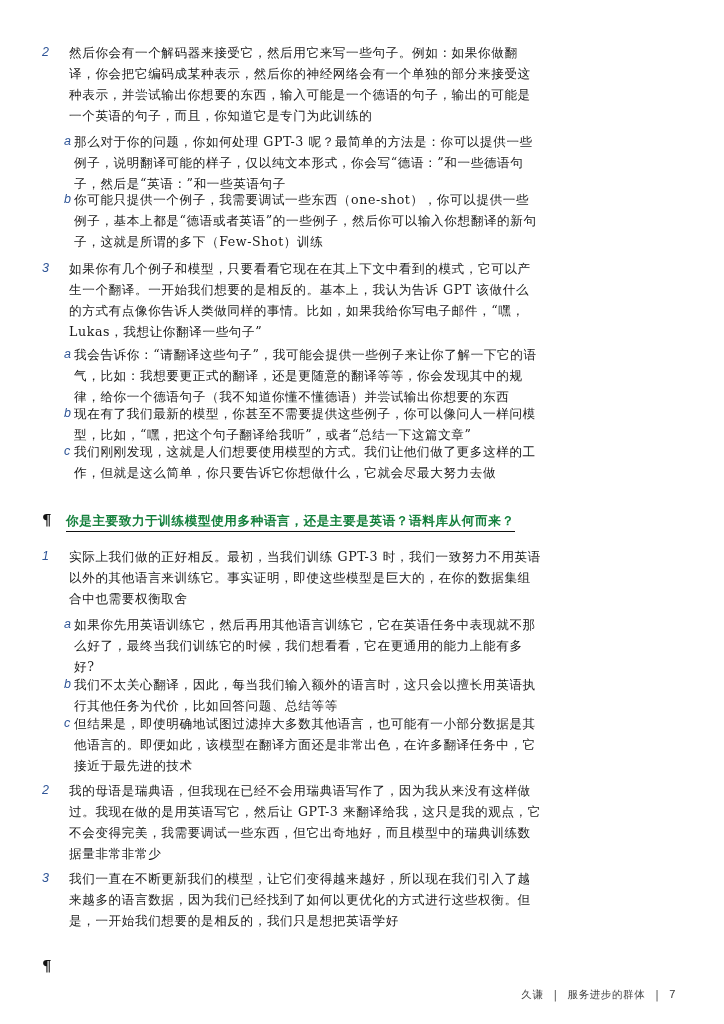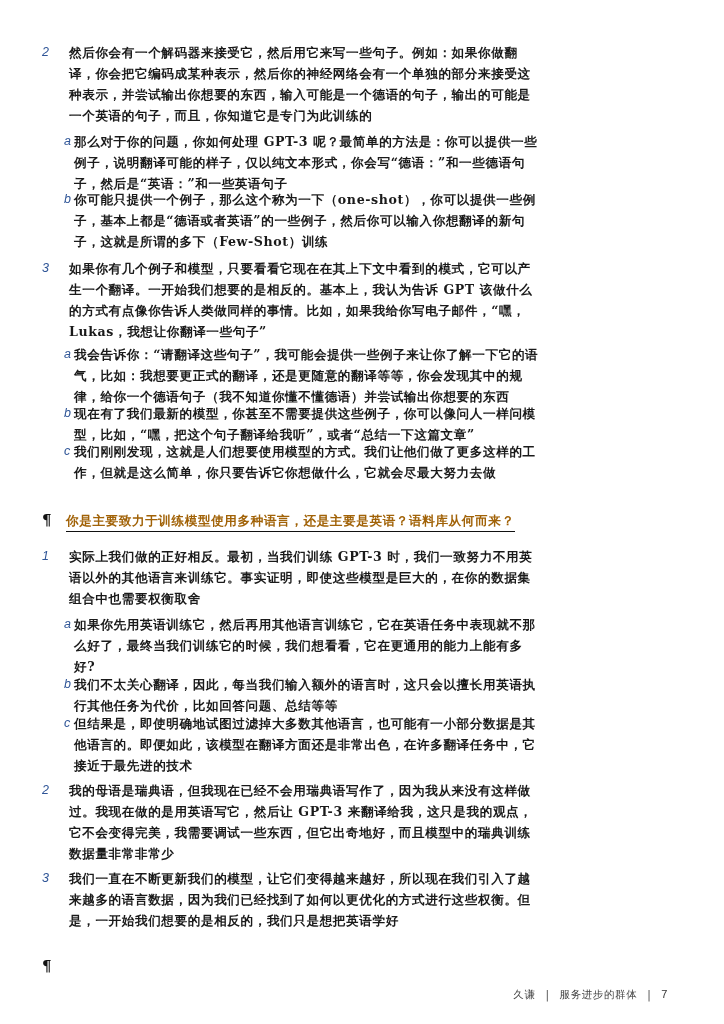--- a/index.html
+++ b/index.html
@@ -11,58 +11,58 @@
   .page { position: absolute; left: 0; top: 0; width: 724px; height: 1024px; }
   .item {
     position: absolute; left: 42px; width: 500px;
     font-size: 12.6px; line-height: 21px; letter-spacing: 0.6px;
   }
   .item .num {
     position: absolute; left: 0; top: 0;
     font-family: "Liberation Sans", sans-serif; font-style: italic;
     color: #2f5597; font-size: 12.5px;
   }
-  .item .txt { margin-left: 27px; display: block; font-weight: bold; }
+  .item .txt { margin-left: 27px; display: block; }
   .sub { left: 64px; width: 478px; }
   .sub .num { color: #2f5597; }
   .sub .txt { margin-left: 10px; }
   .heading {
     position: absolute; left: 42px;
     font-size: 12.6px; font-weight: bold; letter-spacing: 0.6px;
     display: flex; align-items: baseline;
   }
   .heading .pil {
     font-family: "DejaVu Serif", serif; font-weight: bold; font-size: 15px;
     color: #111; width: 24px;
   }
   .heading .htext {
-    border-bottom: 1.4px solid #111; padding-bottom: 1px; color: #a16207;
+    border-bottom: 1.4px solid #111; padding-bottom: 1px; color: #15803d;
   }
   .footer {
-    position: absolute; right: 56px; top: 988px;
+    position: absolute; right: 48px; top: 988px;
     font-size: 10.5px; color: #444; letter-spacing: 0.6px;
   }
   .footer .pg { font-family: "Liberation Sans", sans-serif; font-size: 11px; color: #333; }
 </style>
 </head>
 <body>
 
 <div class="page">
 
   <div class="item" style="top:42px;">
     <span class="num">2</span>
     <span class="txt">然后你会有一个解码器来接受它，然后用它来写一些句子。例如：如果你做翻译，你会把它编码成某种表示，然后你的神经网络会有一个单独的部分来接受这种表示，并尝试输出你想要的东西，输入可能是一个德语的句子，输出的可能是一个英语的句子，而且，你知道它是专门为此训练的</span>
   </div>
   <div class="item sub" style="top:131px;">
     <span class="num">a</span>
     <span class="txt">那么对于你的问题，你如何处理 GPT-3 呢？最简单的方法是：你可以提供一些例子，说明翻译可能的样子，仅以纯文本形式，你会写“德语：”和一些德语句子，然后是“英语：”和一些英语句子</span>
   </div>
   <div class="item sub" style="top:189px;">
     <span class="num">b</span>
-    <span class="txt">你可能只提供一个例子，那么这个称为一下（one-shot），你可以提供一些例子，基本上都是“德语或者英语”的一些例子，然后你可以输入你想翻译的新句子，这就是所谓的多下（Few-Shot）训练</span>
+    <span class="txt">你可能只提供一个例子，我需要调试一些东西（one-shot），你可以提供一些例子，基本上都是“德语或者英语”的一些例子，然后你可以输入你想翻译的新句子，这就是所谓的多下（Few-Shot）训练</span>
   </div>
 
   <div class="item" style="top:258px;">
     <span class="num">3</span>
     <span class="txt">如果你有几个例子和模型，只要看看它现在在其上下文中看到的模式，它可以产生一个翻译。一开始我们想要的是相反的。基本上，我认为告诉 GPT 该做什么的方式有点像你告诉人类做同样的事情。比如，如果我给你写电子邮件，“嘿，Lukas，我想让你翻译一些句子”</span>
   </div>
   <div class="item sub" style="top:344px;">
     <span class="num">a</span>
     <span class="txt">我会告诉你：“请翻译这些句子”，我可能会提供一些例子来让你了解一下它的语气，比如：我想要更正式的翻译，还是更随意的翻译等等，你会发现其中的规律，给你一个德语句子（我不知道你懂不懂德语）并尝试输出你想要的东西</span>
   </div>

